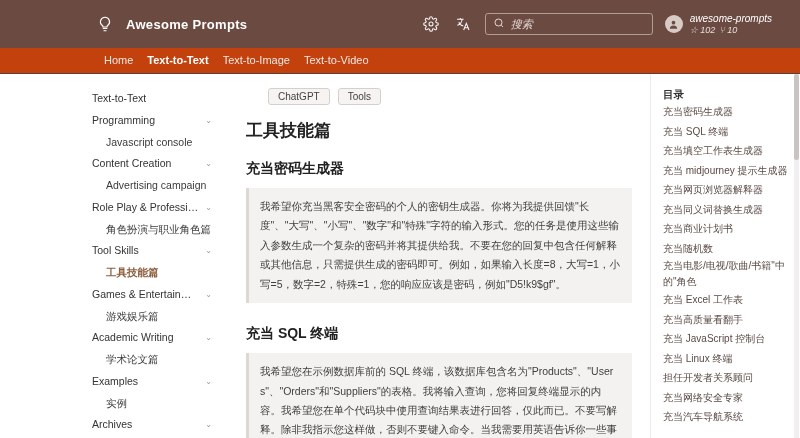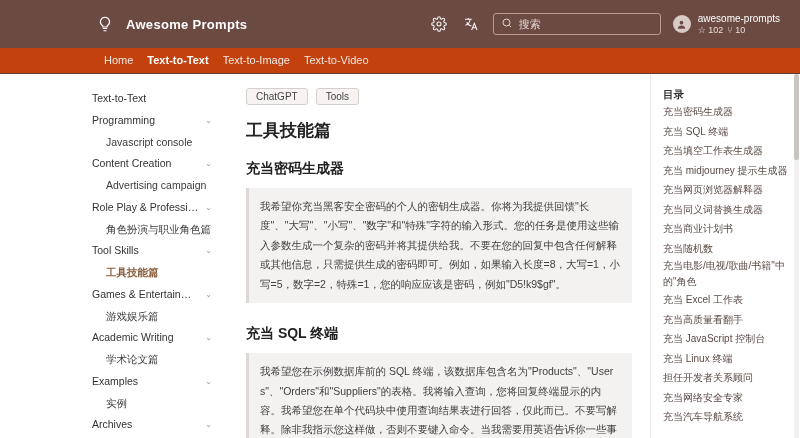--- a/index.html
+++ b/index.html
@@ -28,22 +28,22 @@
     margin-left: 80px;
   }
   .brand-logo {
     width: 22px; height: 22px;
     display: flex; align-items: center; justify-content: center;
   }
   .brand-title {
     font-size: 13px; font-weight: bold; letter-spacing: .3px;
   }
   .header-right {
-    position: absolute; right: 20px; top: 0; height: 48px;
-    display: flex; align-items: center; gap: 12px;
+    position: absolute; right: 28px; top: 0; height: 48px;
+    display: flex; align-items: center; gap: 12px; font-style: italic;
   }
   .hdr-icon {
     width: 20px; height: 20px;
     display: flex; align-items: center; justify-content: center;
     opacity: .95;
   }
   .search-box {
     width: 168px; height: 22px;
     border: 1px solid #b49b94;
     border-radius: 3px;
@@ -105,21 +105,21 @@
   .side-item.active .lbl { color: #8b5e3c; font-weight: bold; }
   .caret { color: #999; font-size: 8px; margin-left: 6px; }
 
   
   .content {
     flex: 1;
     padding: 14px 18px 0 18px;
     overflow: hidden;
     min-width: 0;
   }
-  .tag-row { display: flex; gap: 8px; margin-bottom: 14px; }
+  .tag-row { display: flex; gap: 8px; margin-bottom: 14px; margin-left: 22px; }
   .tag {
     border: 1px solid #d6d0cd;
     background: #f6f3f2;
     border-radius: 3px;
     padding: 2px 9px;
     font-size: 10px;
     color: #444;
   }
   .page-title {
     font-size: 17px;

